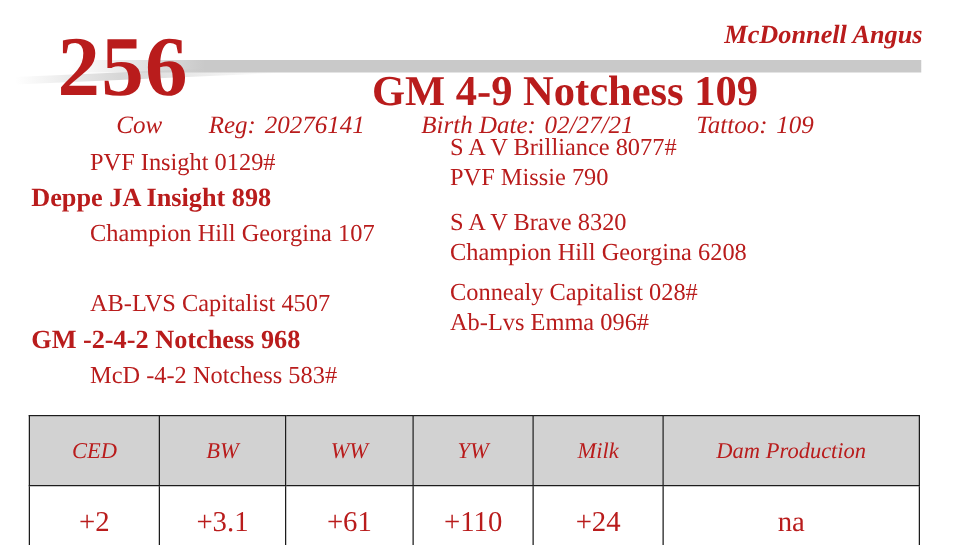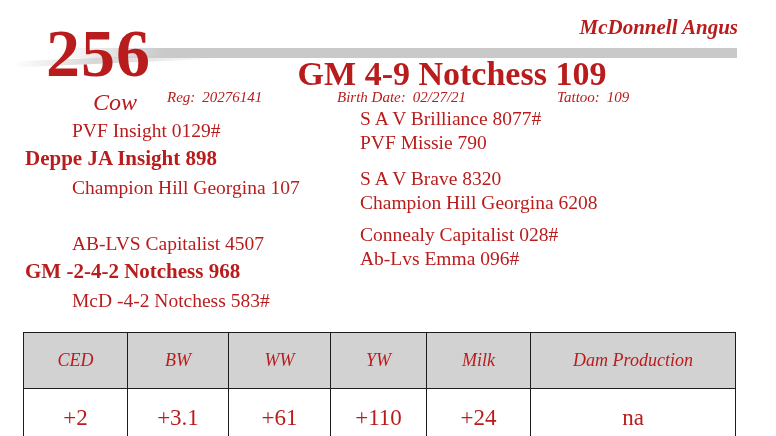--- a/index.html
+++ b/index.html
@@ -18,25 +18,25 @@
     position:absolute;left:55px;top:48px;width:682px;height:10px;
     background:linear-gradient(to right, rgba(201,201,201,0) 0%, #c9c9c9 16%, #c9c9c9 100%);
   }
   .header-swoosh{
     position:absolute;left:12px;top:57px;width:210px;height:6px;
     background:linear-gradient(to right, rgba(201,201,201,0) 0%, rgba(201,201,201,.75) 40%, rgba(201,201,201,0) 100%);
     transform:rotate(-2.5deg);
   }
 
   .lot-number{left:46px;top:18px;font-size:68px;font-weight:bold;line-height:1.05;letter-spacing:1px;}
-  .lot-category{left:93px;top:89px;font-size:24px;font-style:italic;}
+  .lot-category{left:93px;top:89px;font-size:20px;font-style:italic;}
   .ranch-name{right:38px;top:15px;font-size:21px;font-weight:bold;font-style:italic;}
   .animal-name{left:452px;top:55px;transform:translateX(-50%);font-size:34px;font-weight:bold;}
 
-  .info{font-size:15px;font-style:italic;}
+  .info{font-size:20px;font-style:italic;}
   .info .lbl{margin-right:7px;}
   .reg-line{left:167px;top:89px;}
   .birth-line{left:337px;top:89px;}
   .tattoo-line{left:557px;top:89px;}
 
   .ped{font-size:19.5px;line-height:24px;}
   .ped-main{font-size:21px;font-weight:bold;}
   .sire-top{left:72px;top:119px;}
   .sire-main{left:25px;top:146px;}
   .sire-bottom{left:72px;top:176px;}

